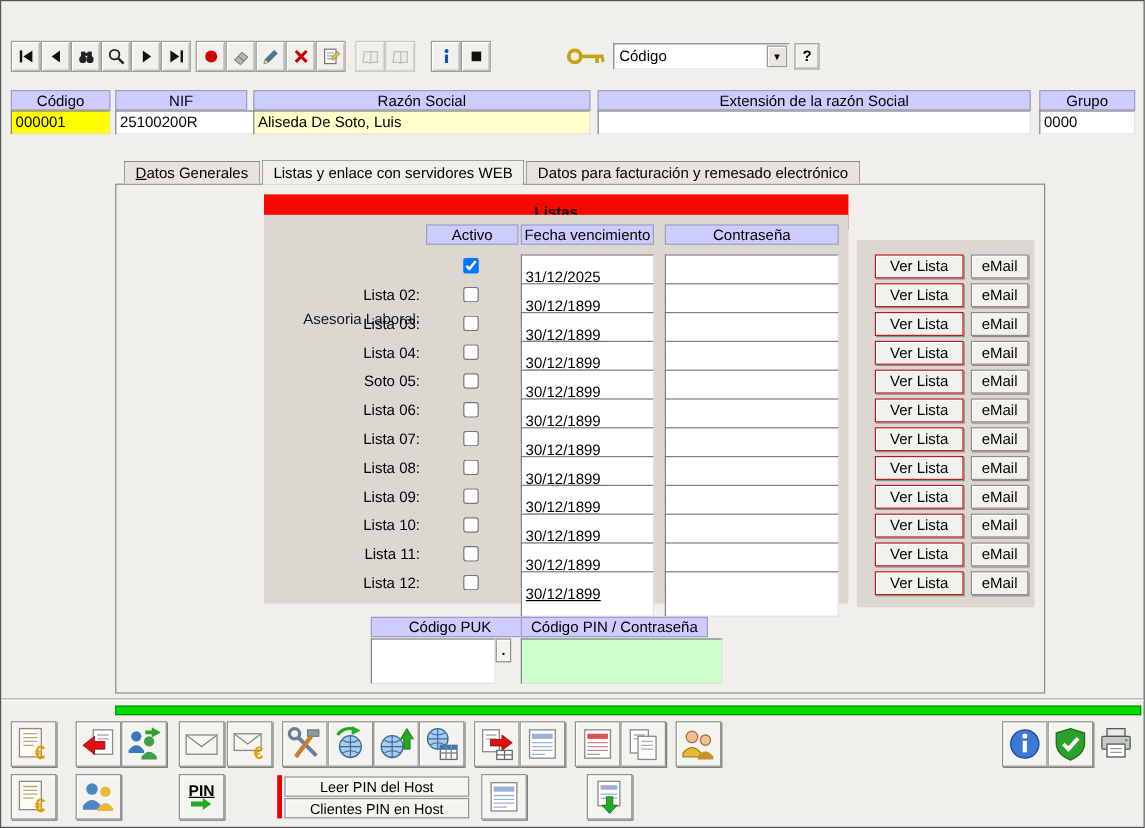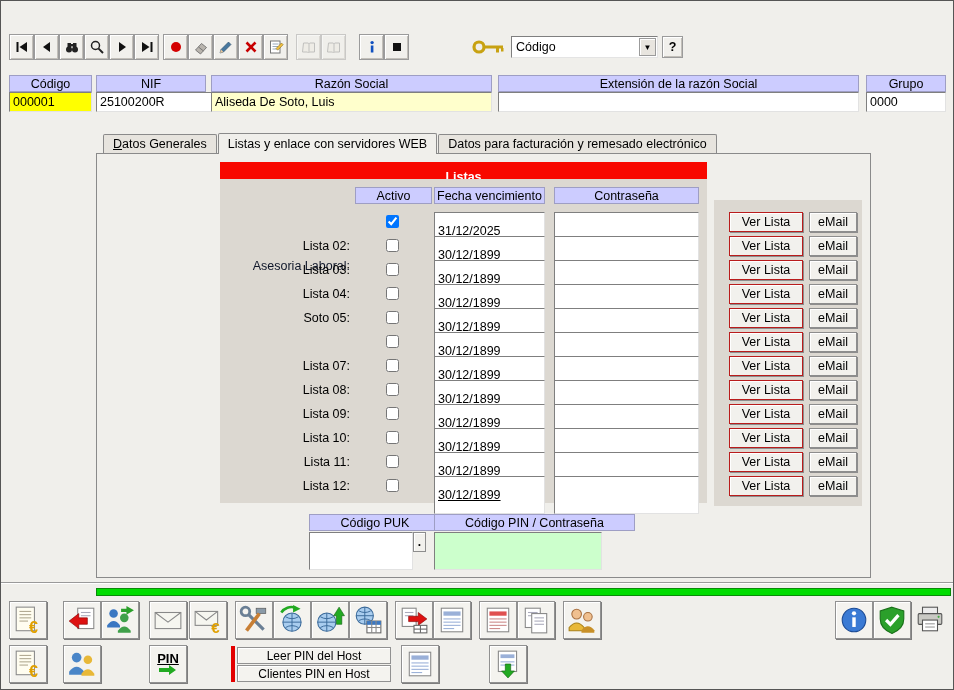--- a/index.html
+++ b/index.html
@@ -28,21 +28,21 @@
 
   
   .tabpanel { position:absolute; left:95px; top:131px; width:775px; height:446px; }
   .tabs { display:flex; align-items:flex-end; height:21px; padding-left:7px; position:relative; z-index:2; }
   .tab { height:19px; line-height:18px; padding:0 9px; background:#e7e4de; border:1px solid #8a8a8a; border-bottom:none; border-radius:2px 2px 0 0; margin-right:1px; white-space:nowrap; cursor:pointer; }
   .tab.active { height:21px; line-height:20px; background:#f0efeb; margin-bottom:-1px; z-index:3; }
   .ul { text-decoration:underline; }
   .page { position:absolute; left:0; right:0; top:21px; bottom:0; border:1px solid #8a8a8a; background:#f0efeb; }
 
   
-  .red-bar { position:absolute; left:123px; top:8px; width:487px; height:30px; background:#f80800; color:#ffffff; font-weight:bold; display:flex; align-items:center; justify-content:center; }
+  .red-bar { position:absolute; left:123px; top:8px; width:487px; height:30px; background:#f80800; color:#000000; font-weight:bold; display:flex; align-items:center; justify-content:center; }
   .table-area { position:absolute; left:123px; top:25px; width:487px; height:324px; background:#dcd8d1; }
   .right-panel { position:absolute; left:617px; top:46px; width:148px; height:306px; background:#dcd8d1; }
   .colhdr { position:absolute; top:33px; height:17px; }
   .lrow-label { position:absolute; left:40px; width:213px; height:20px; line-height:20px; text-align:right; }
   .lrow-label.blue { color:#0f172a;margin-top:44px; }
   .lchk { position:absolute; left:289px; width:13px; height:13px; cursor:pointer; }
   .sunken { position:absolute; height:38px; border:1px solid; border-color:#7f7f7f #e2e2e2 #e2e2e2 #7f7f7f; background:#fff; font:12.5px "Liberation Sans",sans-serif; padding:1px 3px;text-decoration:underline; }
   .ldate { left:337px; width:111px; }
   .lpass { left:457px; width:145px; }
   .vbtn { position:absolute; left:632px; width:74px; height:20px; background:#f2f1ed; border:1px solid #b91c1c; box-shadow:1px 1px 0 #8d8d8d, inset 1px 1px 0 #fff; font:12.5px "Liberation Sans",sans-serif; cursor:pointer; }
@@ -223,20 +223,21 @@
       <div class="lrow-label" style="top:130px">Lista 04:</div>
       <input type="checkbox" class="lchk" style="top: 133px;">
       <input class="sunken ldate" style="top: 130px;" value="30/12/1899">
       <input class="sunken lpass" style="top: 130px;" value="">
 
       <div class="lrow-label" style="top:154px">Soto 05:</div>
       <input type="checkbox" class="lchk" style="top: 157px;">
       <input class="sunken ldate" style="top: 154px;" value="30/12/1899">
       <input class="sunken lpass" style="top: 154px;" value="">
 
+      <div class="lrow-label" style="top:178px">Lista 06:</div>
       <input type="checkbox" class="lchk" style="top: 181px;">
       <input class="sunken ldate" style="top: 178px;" value="30/12/1899">
       <input class="sunken lpass" style="top: 178px;" value="">
 
       <div class="lrow-label" style="top:202px">Lista 07:</div>
       <input type="checkbox" class="lchk" style="top: 205px;">
       <input class="sunken ldate" style="top: 202px;" value="30/12/1899">
       <input class="sunken lpass" style="top: 202px;" value="">
 
       <div class="lrow-label" style="top:226px">Lista 08:</div>
@@ -285,21 +286,21 @@
       <button class="vbtn" style="top:274px">Ver Lista</button>
         <button class="ebtn" style="top:274px">eMail</button>
       <button class="vbtn" style="top:298px">Ver Lista</button>
         <button class="ebtn" style="top:298px">eMail</button>
       <button class="vbtn" style="top:322px">Ver Lista</button>
         <button class="ebtn" style="top:322px">eMail</button>
 
       <div class="lav" style="left:212px; top:360px; width:132px">Código PUK</div>
       <input class="sunken" style="left: 212px; top: 378px; width: 104px;" value="">
       <button class="dotbtn">.</button>
-      <div class="lav" style="left:337px; top:360px; width:201px">Código PIN / Contraseña</div>
+      <div class="lav" style="left:337px; top:360px; width:156px">Código PIN / Contraseña</div>
       <input class="sunken" style="left: 337px; top: 378px; width: 168px; background: rgb(204, 255, 204);" value="">
 
     </div>
   </div>
 
   <div class="divider"></div>
   <div class="green-bar"></div>
 
   <button class="bbtn r1" style="left:8px">
       <svg class="i28" viewBox="0 0 28 28">

